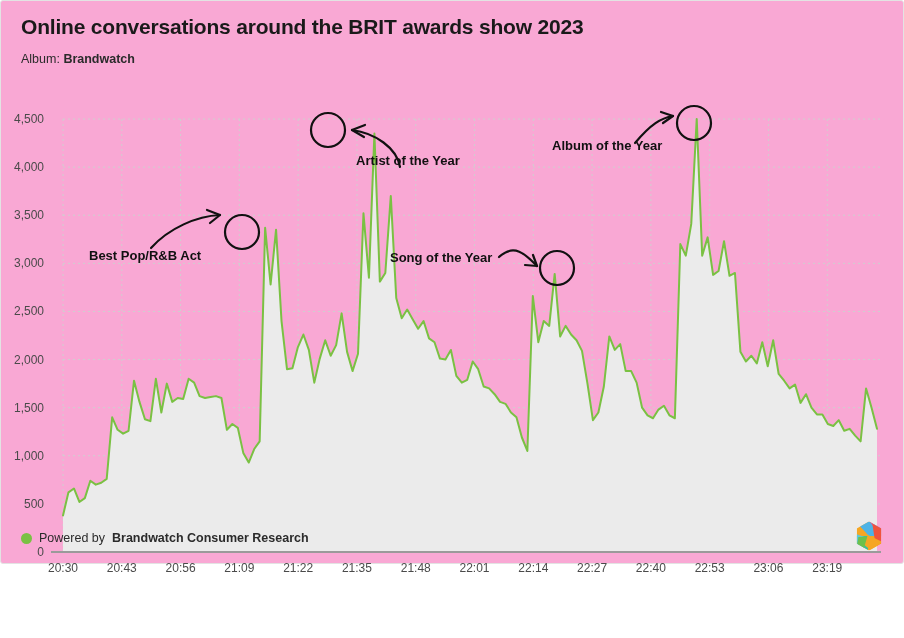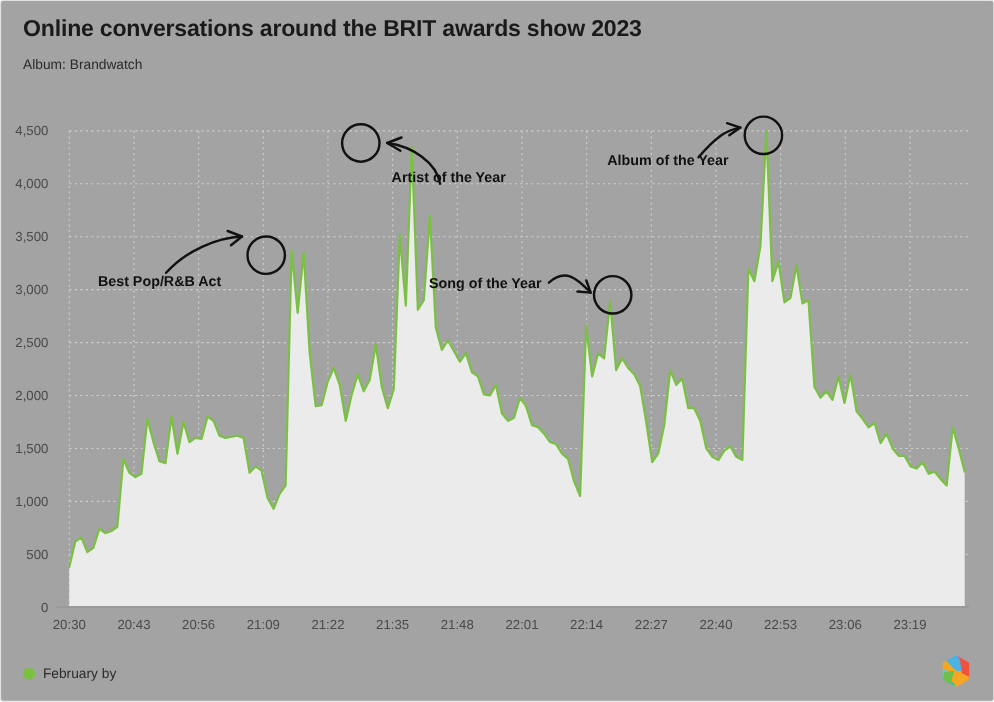--- a/index.html
+++ b/index.html
@@ -9,43 +9,43 @@
   body {
     width: 904px; height: 638px;
     font-family: "Liberation Sans", sans-serif;
     color: #222222;
     overflow: hidden;
     position: relative;
   }
   #card {
     position: absolute;
     left: 0; top: 0;
-    width: 904px; height: 638px;
-    background: #a3a3a3;
+    width: 904px; height: 564px;
+    background: #f9a8d4;
     border: 1px solid #e3e3e3;
     box-sizing: border-box;
     border-radius: 3px;
   }
   #title {
     position: absolute;
     left: 20px; top: 14px;
     font-size: 21px;
     font-weight: 700;
     letter-spacing: -0.2px;
     color: #1a1a1a;
     white-space: nowrap;
   }
   #source {
     position: absolute;
     left: 20px; top: 51px;
     font-size: 12.5px;
     color: #2b2b2b;
     white-space: nowrap;
   }
-  #source b { font-weight: 400; }
+  #source b { font-weight: 700; }
   #subtitle {
     position: absolute;
     left: 20px; top: 70px;
     font-size: 12.5px;
     color: #2b2b2b;
     white-space: nowrap;
   }
   #plot-wrap {
     position: absolute;
     left: 0; top: 95px;
@@ -188,21 +188,22 @@
             <path d="M634 47 C650 28, 660 22, 672 20" fill="none" stroke="#111111" stroke-width="2.2" stroke-linecap="round"></path>
             <path d="M672 20 L660 16 M672 20 L662 27" fill="none" stroke="#111111" stroke-width="2.2" stroke-linecap="round"></path>
             <text x="551" y="54" class="anno-text" text-anchor="start">Album of the Year</text>
           </g>
         </g>
     </svg>
   </div>
 
   <div id="footer">
     <span class="legend-dot" style="background: rgb(122, 193, 67);"></span>
-    <span>February by</span>
+    <span>Powered by</span>
+    <b>Brandwatch Consumer Research</b>
   </div>
 
   <svg id="brand-logo" viewBox="0 0 100 108">
     <defs>
       <clipPath id="hexclip">
         <path d="M50 2 L94 27 L94 81 L50 106 L6 81 L6 27 Z"></path>
       </clipPath>
     </defs>
     <g clip-path="url(#hexclip)">
       <rect x="0" y="0" width="100" height="108" fill="#f5a623"></rect>

